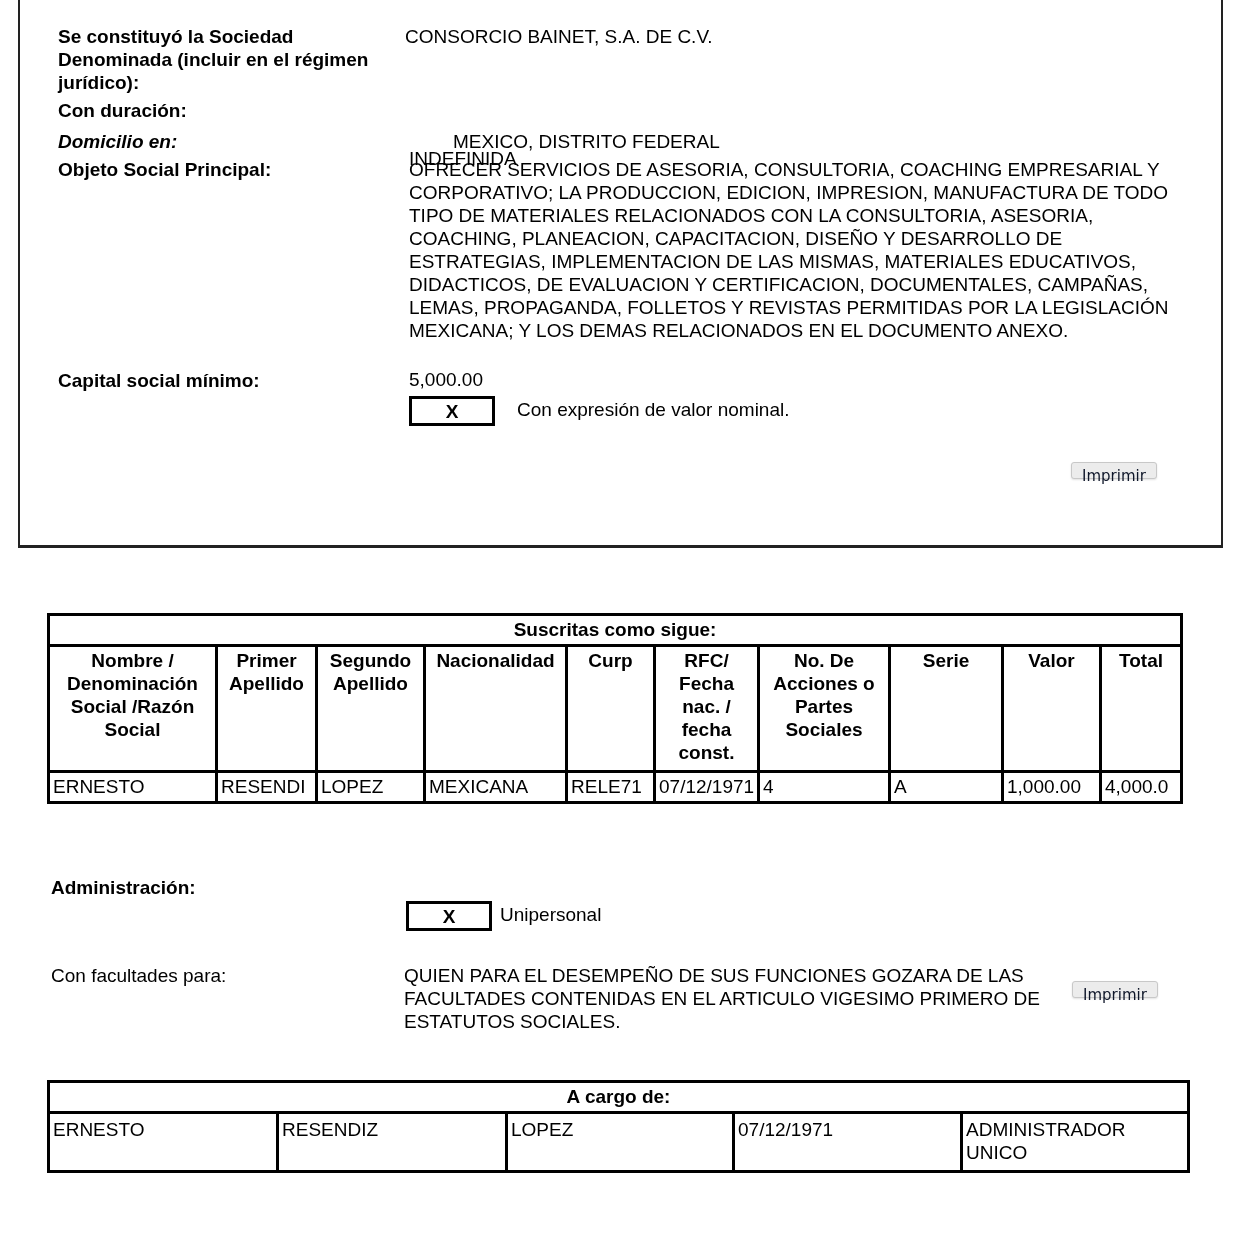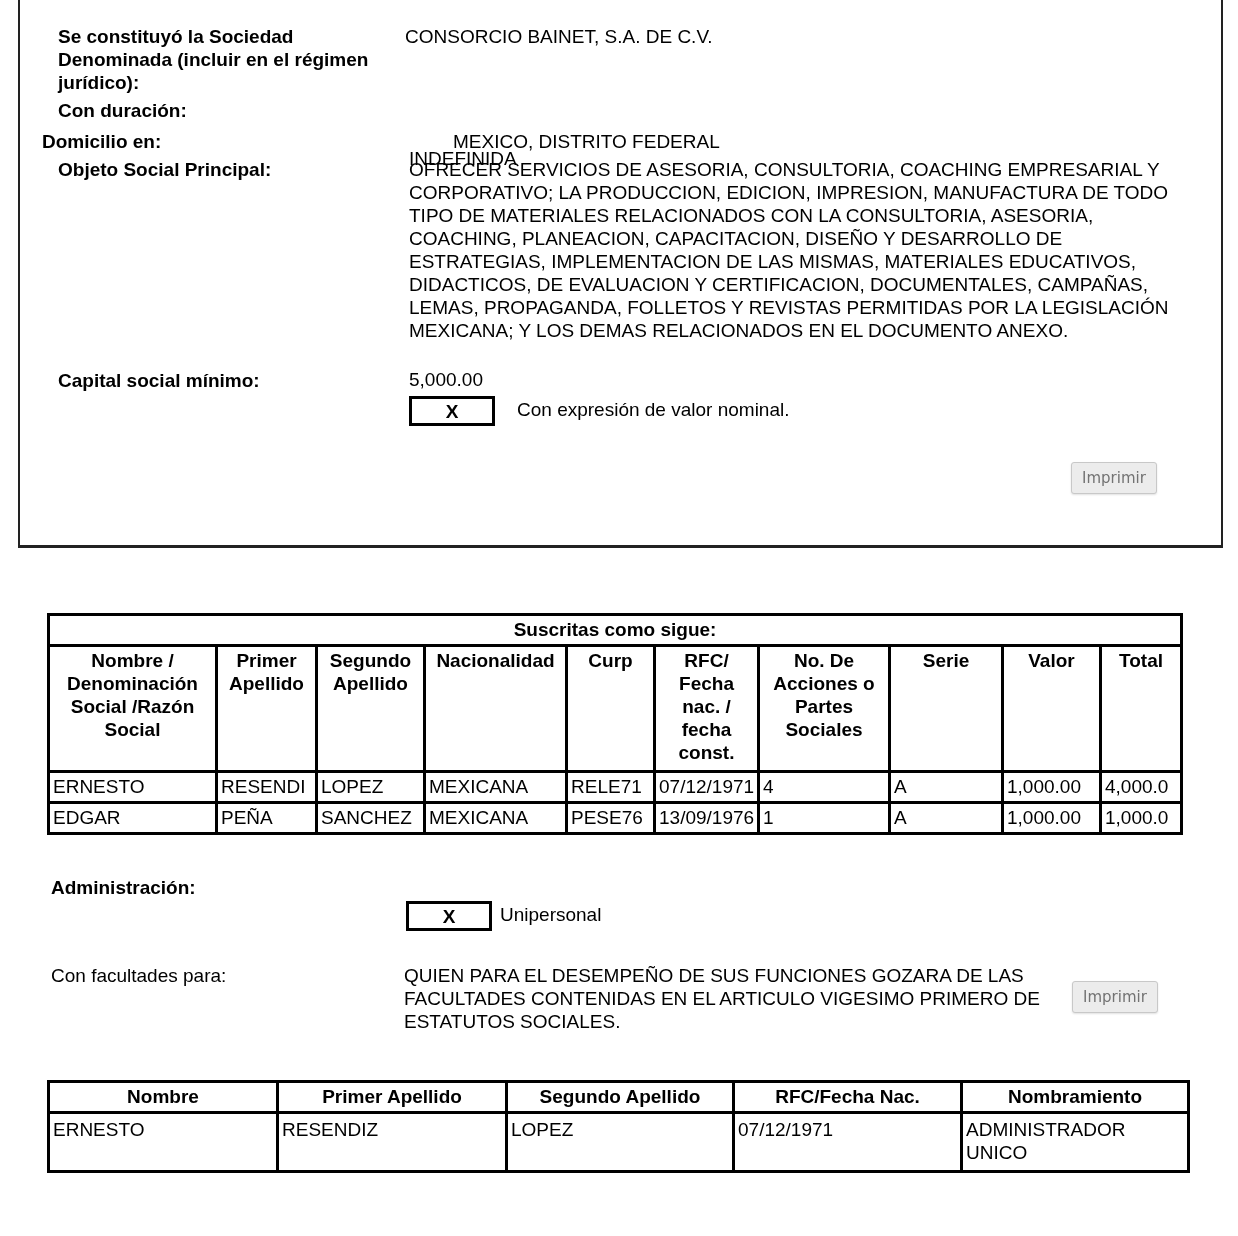--- a/index.html
+++ b/index.html
@@ -16,24 +16,24 @@
   }
   .lbl { position: absolute; font-weight: bold; font-size: 19px; line-height: 23px; }
   .val { position: absolute; font-size: 19px; line-height: 23px; }
   .objeto { width: 780px; }
 
   .xbox {
     position: absolute; width: 80px; height: 24px; border: 3px solid #000;
     background: #fff; text-align: center; font-weight: bold; font-size: 19px; line-height: 26px;
   }
   .print-btn {
-    position: absolute; height: 32px; padding: 0 10px;
+    position: absolute; height: 17px; padding: 0 10px;
     background: #ececec; border: 1px solid #c8c8c8; border-radius: 3px;
     box-shadow: 0 1px 2px rgba(0,0,0,0.12);
-    font-family: "DejaVu Sans", sans-serif; font-size: 15px; color: #737373;
+    font-family: "DejaVu Sans", sans-serif; font-size: 15px; color: #0f172a;
     line-height: 26px; cursor: pointer; box-sizing: border-box;
   }
 
   
   table.grid {
     position: absolute; border-collapse: collapse; table-layout: fixed;
     font-size: 19px;
   }
   table.grid td, table.grid th {
     border: 3px solid #000; padding: 0 3px; overflow: hidden; white-space: nowrap;
@@ -47,21 +47,21 @@
 <body>
 
 <div class="panel"></div>
 
 <div class="lbl" style="left:58px; top:25px; width:330px;">Se constituyó la Sociedad Denominada (incluir en el régimen jurídico):</div>
 <div class="val" style="left:405px; top:25px;">CONSORCIO BAINET, S.A. DE C.V.</div>
 
 <div class="lbl" style="left:58px; top:99px;">Con duración:</div>
 <div class="val" style="left:409px; top:99px;margin-top:48px;">INDEFINIDA</div>
 
-<div class="lbl" style="left:42px; top:130px;">Domicilio en:</div>
+<div class="lbl" style="left:58px; top:130px;font-style:italic;">Domicilio en:</div>
 <div class="val" style="left:409px; top:130px;margin-left:44px;">MEXICO, DISTRITO FEDERAL</div>
 
 <div class="lbl" style="left:58px; top:158px;">Objeto Social Principal:</div>
 <div class="val objeto" style="left:409px; top:158px;">OFRECER SERVICIOS DE ASESORIA, CONSULTORIA, COACHING EMPRESARIAL Y CORPORATIVO; LA PRODUCCION, EDICION, IMPRESION, MANUFACTURA DE TODO TIPO DE MATERIALES RELACIONADOS CON LA CONSULTORIA, ASESORIA, COACHING, PLANEACION, CAPACITACION, DISEÑO Y DESARROLLO DE ESTRATEGIAS, IMPLEMENTACION DE LAS MISMAS, MATERIALES EDUCATIVOS, DIDACTICOS, DE EVALUACION Y CERTIFICACION, DOCUMENTALES, CAMPAÑAS, LEMAS, PROPAGANDA, FOLLETOS Y REVISTAS PERMITIDAS POR LA LEGISLACIÓN MEXICANA; Y LOS DEMAS RELACIONADOS EN EL DOCUMENTO ANEXO.</div>
 
 <div class="lbl" style="left:58px; top:369px;">Capital social mínimo:</div>
 <div class="val" style="left:409px; top:368px;">5,000.00</div>
 
 <div class="xbox" style="left:409px; top:396px;">X</div>
 <div class="val" style="left:503px; top:398px;margin-left:14px;">Con expresión de valor nominal.</div>
@@ -102,32 +102,20 @@
     <td class="data">RESENDI</td>
     <td class="data">LOPEZ</td>
     <td class="data">MEXICANA</td>
     <td class="data">RELE71</td>
     <td class="data">07/12/1971</td>
     <td class="data">4</td>
     <td class="data">A</td>
     <td class="data">1,000.00</td>
     <td class="data">4,000.0</td>
   </tr>
-  <tr>
-    <td class="data">EDGAR</td>
-    <td class="data">PEÑA</td>
-    <td class="data">SANCHEZ</td>
-    <td class="data">MEXICANA</td>
-    <td class="data">PESE76</td>
-    <td class="data">13/09/1976</td>
-    <td class="data">1</td>
-    <td class="data">A</td>
-    <td class="data">1,000.00</td>
-    <td class="data">1,000.0</td>
-  </tr>
 </tbody>
   </table>
 
 <div class="lbl" style="left:51px; top:876px;">Administración:</div>
 
 <div class="xbox" style="left:406px; top:901px;">X</div>
 <div class="val" style="left:500px; top:903px;">Unipersonal</div>
 
 <div class="val" style="left:51px; top:964px;">Con facultades para:</div>
 <div class="val" style="left:404px; top:964px; width:672px;">QUIEN PARA EL DESEMPEÑO DE SUS FUNCIONES GOZARA DE LAS FACULTADES CONTENIDAS EN EL ARTICULO VIGESIMO PRIMERO DE ESTATUTOS SOCIALES.</div>
@@ -136,26 +124,22 @@
 
 <table class="grid grid2" style="left:47px; top:1080px; width:1140px;">
   <colgroup>
     <col style="width:229px">
       <col style="width:229px">
       <col style="width:227px">
       <col style="width:228px">
       <col style="width:227px">
   </colgroup>
   <tbody>
-  <tr>
-    <th style="height:26px;">Nombre</th>
-    <th>Primer Apellido</th>
-    <th>Segundo Apellido</th>
-    <th>RFC/Fecha Nac.</th>
-    <th>Nombramiento</th>
+      <tr>
+    <td class="caption-cell" colspan="5">A cargo de:</td>
   </tr>
   <tr>
     <td class="data">ERNESTO</td>
     <td class="data">RESENDIZ</td>
     <td class="data">LOPEZ</td>
     <td class="data">07/12/1971</td>
     <td class="data">ADMINISTRADOR UNICO</td>
   </tr>
 </tbody>
   </table>

